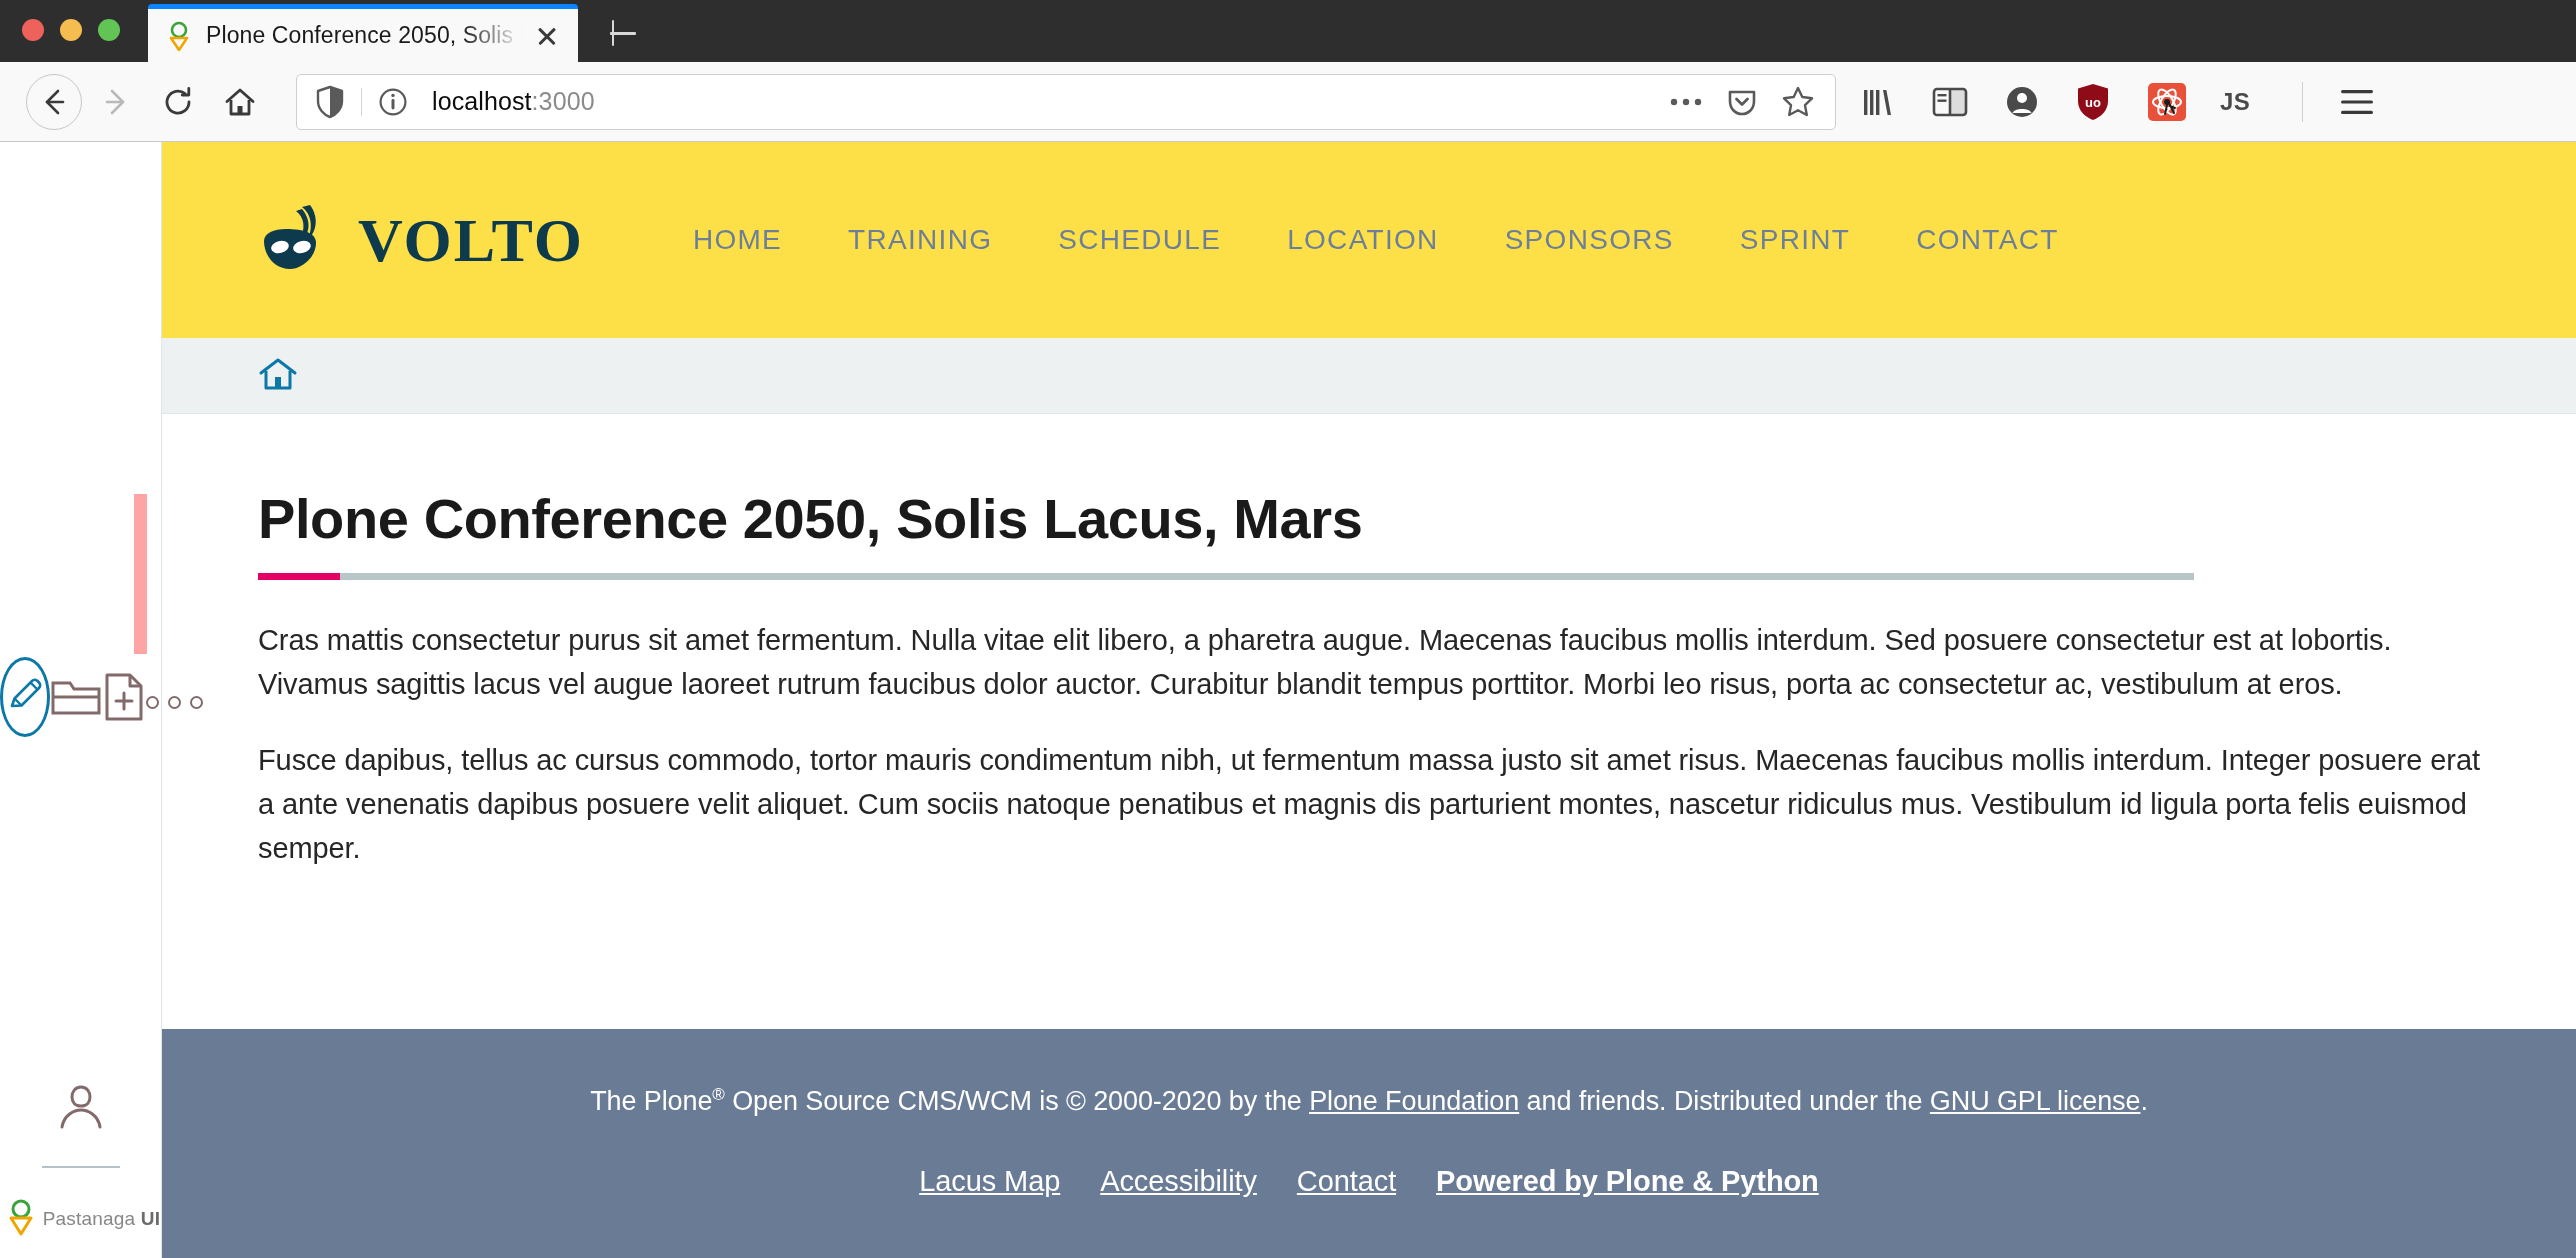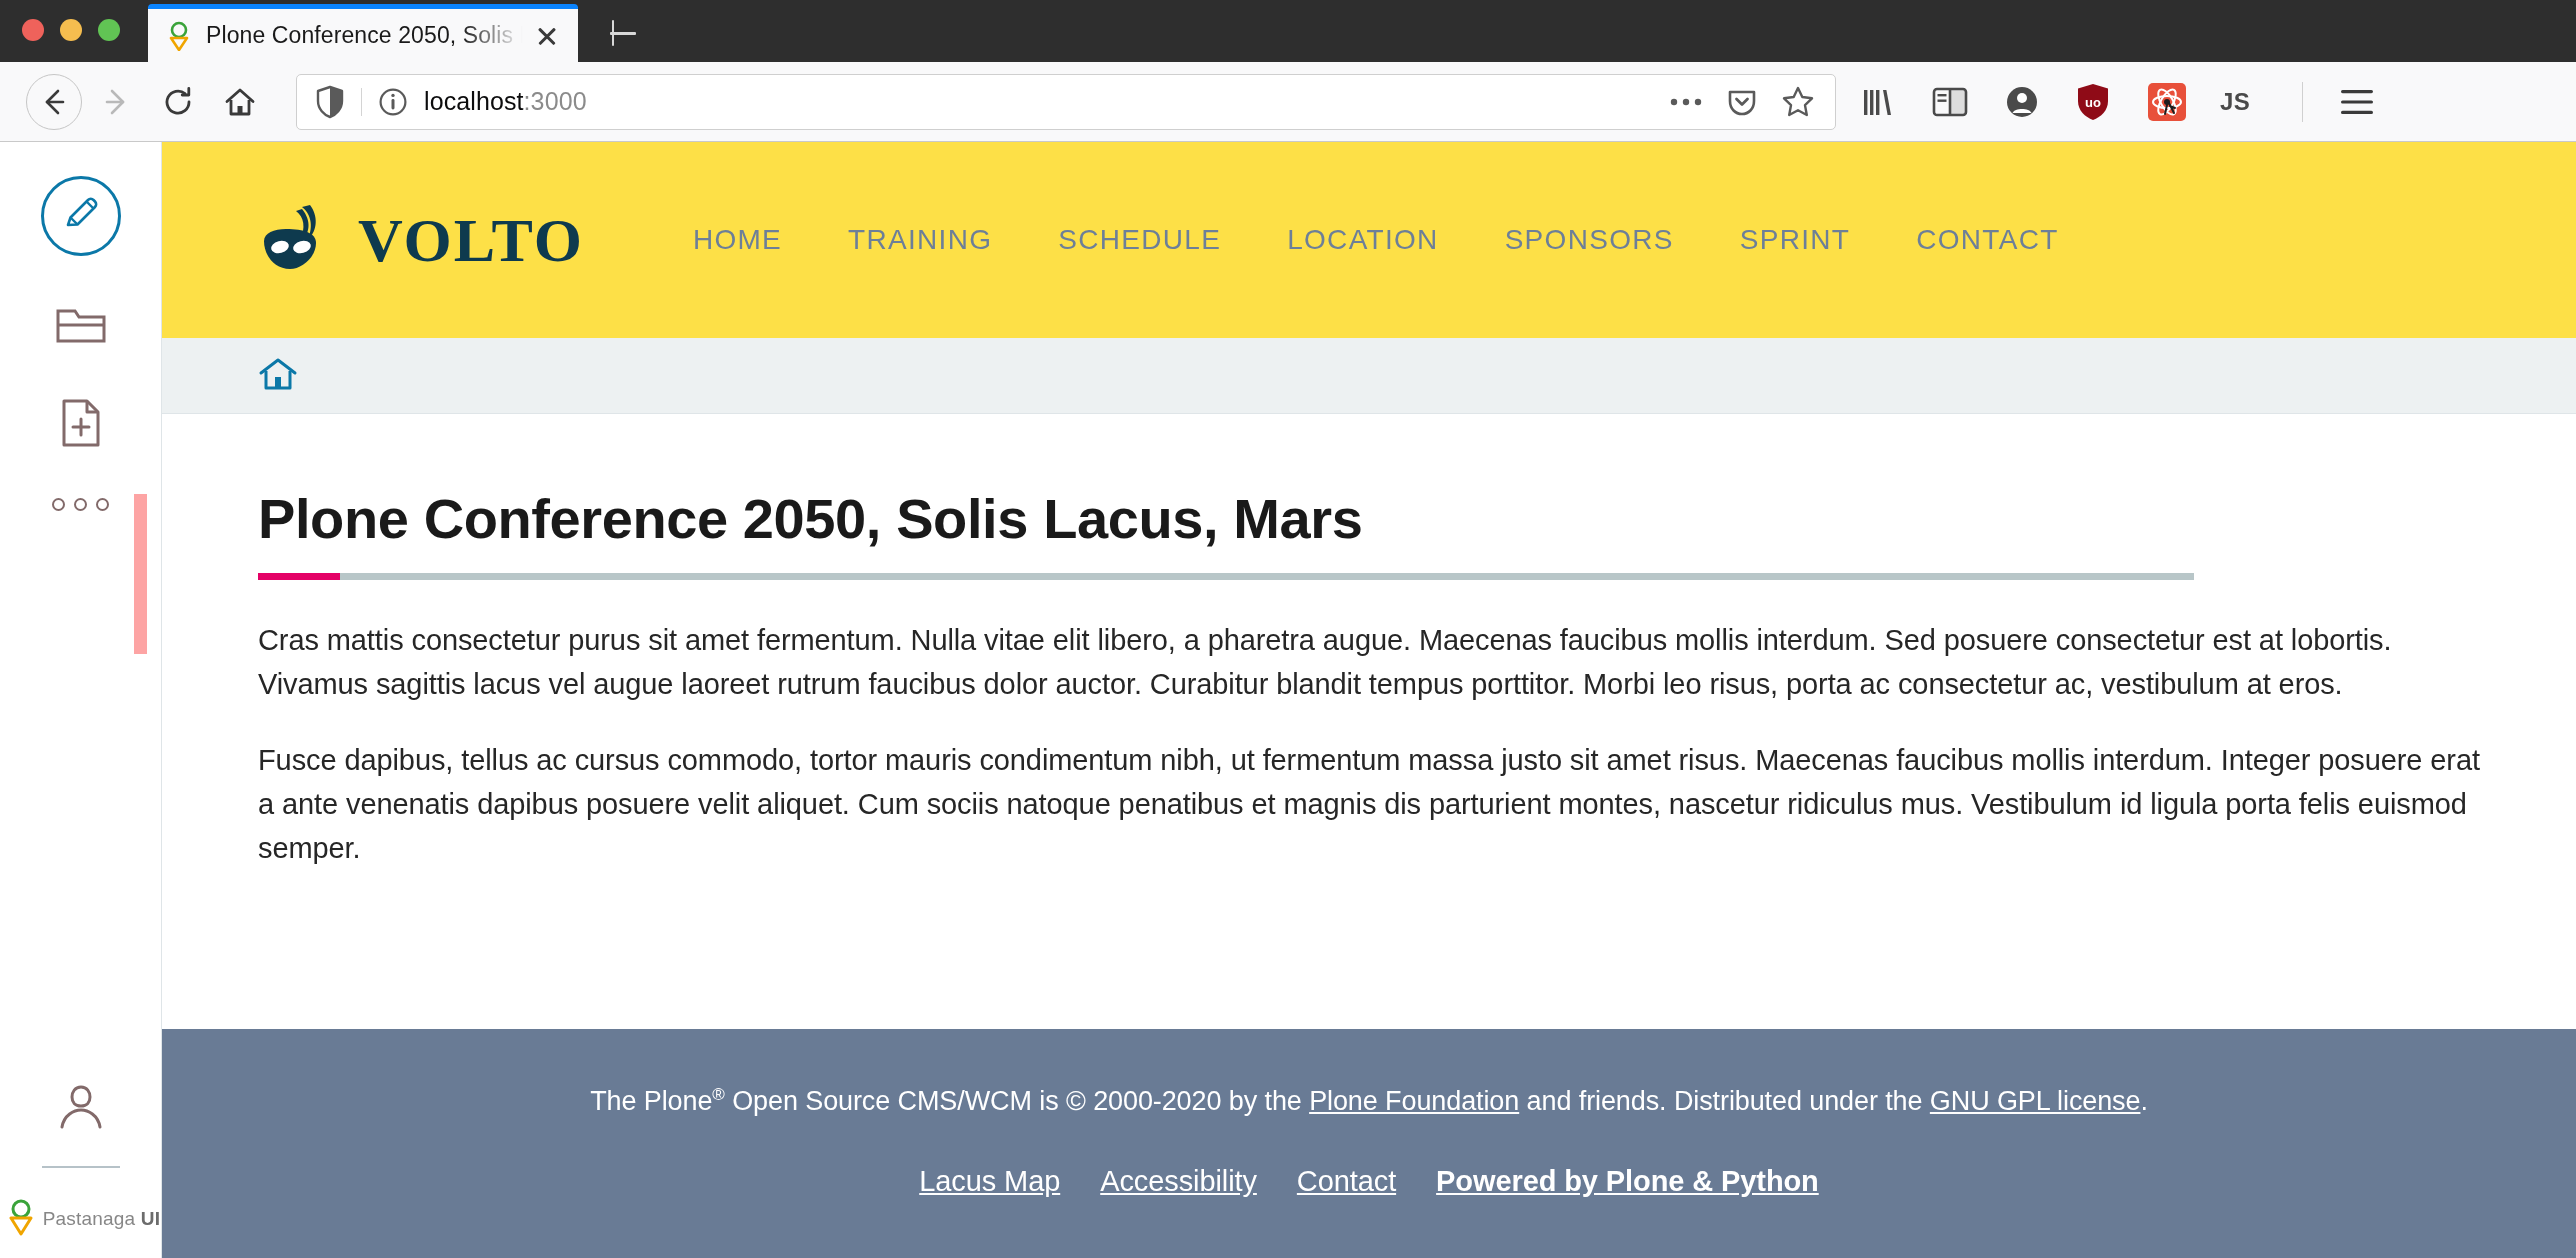--- a/index.html
+++ b/index.html
@@ -61,37 +61,37 @@
   .navbtn svg { display: block; }
 
   .urlbar {
     flex: 1 1 auto; height: 56px; background: #fff; border: 1px solid #cfcfcf;
     border-radius: 5px; display: flex; align-items: center; margin: 0 18px 0 22px;
     padding: 0 14px 0 16px; max-width: 1540px;
   }
   .url-shield { flex: 0 0 34px; display: flex; align-items: center; justify-content: center; }
   .url-sep { width: 1px; height: 28px; background: #d4d4d4; margin: 0 14px; flex: 0 0 1px; }
   .url-info { flex: 0 0 34px; display: flex; align-items: center; justify-content: center; margin-right: 14px; }
-  .url-text { flex: 1 1 auto; font-size: 25px; color: #0c0c0d; letter-spacing: .1px; }
+  .url-text { flex: 1 1 auto; font-size: 25px; color: #0c0c0d; letter-spacing: .1px; margin-left: 8px; }
   .url-text .dim { color: #8b8b8b; }
   .url-actions { display: flex; align-items: center; gap: 18px; flex: 0 0 auto; padding-right: 4px; }
   .url-ico { width: 38px; height: 38px; display: flex; align-items: center; justify-content: center; }
 
   .toolbar-icons { display: flex; align-items: center; gap: 26px; flex: 0 0 auto; padding-left: 6px; }
   .tb-ico { width: 46px; height: 46px; display: flex; align-items: center; justify-content: flex-start; }
   .tb-sep { width: 1px; height: 40px; background: #d0d0d0; margin: 0 10px; }
   .js-badge { font-size: 24px; font-weight: bold; color: #4a4a4a; letter-spacing: .5px; }
 
   
   .viewport { flex: 1 1 auto; display: flex; background: #fff; position: relative; overflow: hidden; }
 
   
   .ptoolbar {
     width: 162px; flex: 0 0 162px; background: #fff; border-right: 1px solid #dfe5e8;
-    display: flex; flex-direction: column; align-items: center; position: relative;
+    display: flex; flex-direction: row; align-items: center; position: relative;
     padding-top: 34px;
     text-decoration: underline;
   }
   .p-edit {
     width: 80px; height: 80px; border: 3.4px solid #0b78a8; border-radius: 50%;
     display: flex; align-items: center; justify-content: center; margin-bottom: 40px;
   }
   .p-ico { width: 62px; height: 62px; display: flex; align-items: center; justify-content: center; margin-bottom: 36px; }
   .p-dots { display: flex; gap: 9px; margin-top: 6px; margin-bottom: 36px; }
   .p-dot { width: 13px; height: 13px; border-radius: 50%; border: 2.6px solid #826a6a; }

